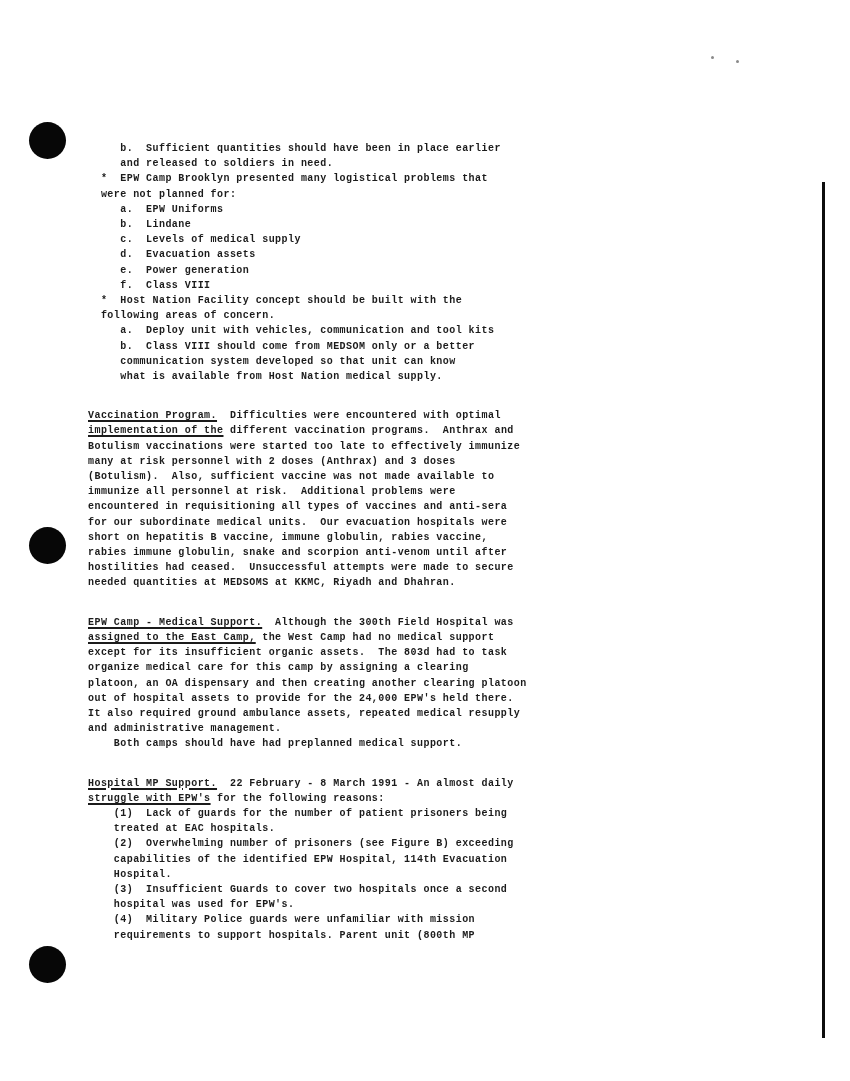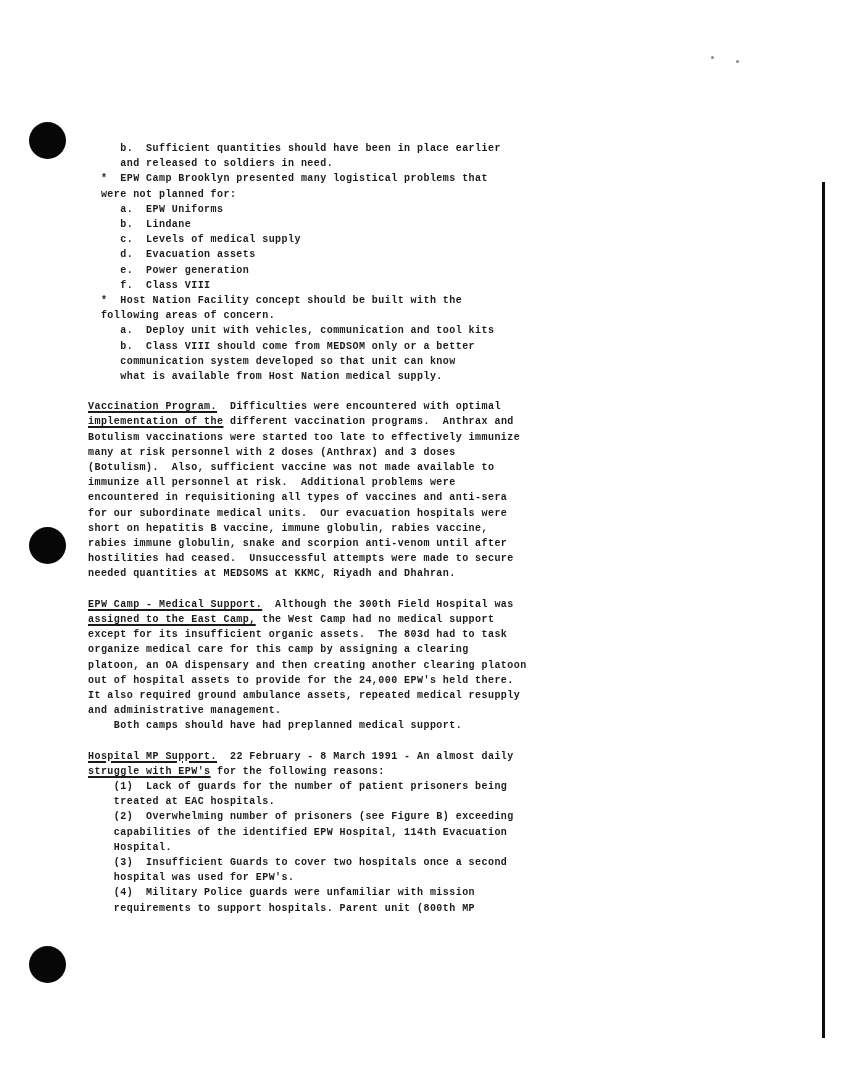--- a/index.html
+++ b/index.html
@@ -24,21 +24,21 @@
     position: absolute;
     left: 88px;
     top: 141px;
     color: var(--ink);
     font-size: 10px;
     font-weight: 700;
     line-height: 15.2px;
     letter-spacing: 0.45px;
     white-space: pre;
   }
-  .doc-section + .doc-section { margin-top: 15px; }
+  .doc-section + .doc-section { margin-top: 24px; }
   .doc-line { white-space: pre; }
   .underline {
     text-decoration: underline;
     text-decoration-thickness: 1.5px;
     text-underline-offset: 2px;
   }
   .hole {
     position: absolute;
     width: 37px;
     height: 37px;

